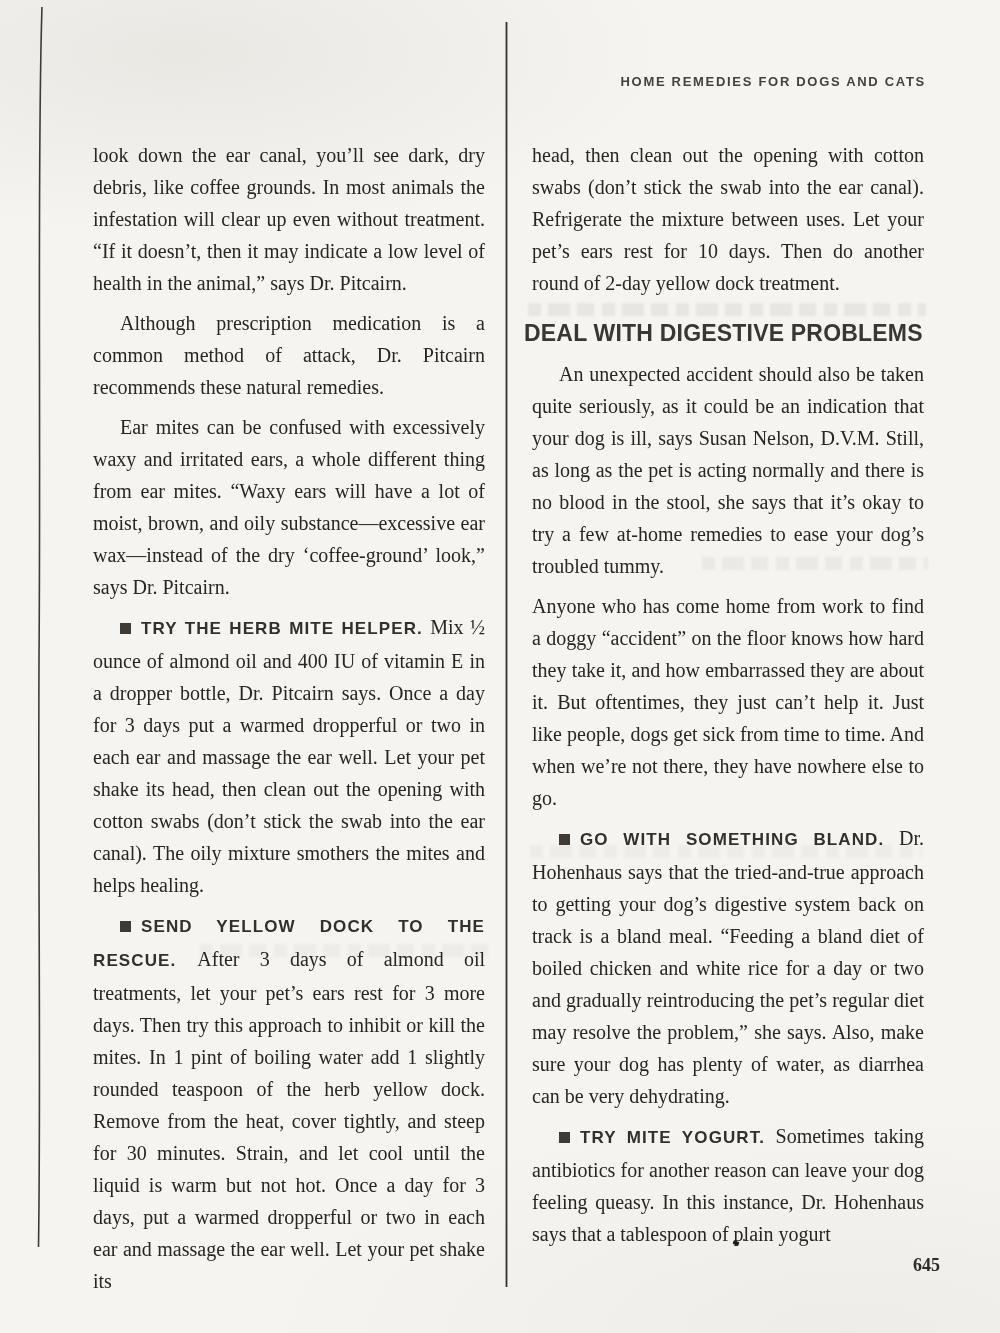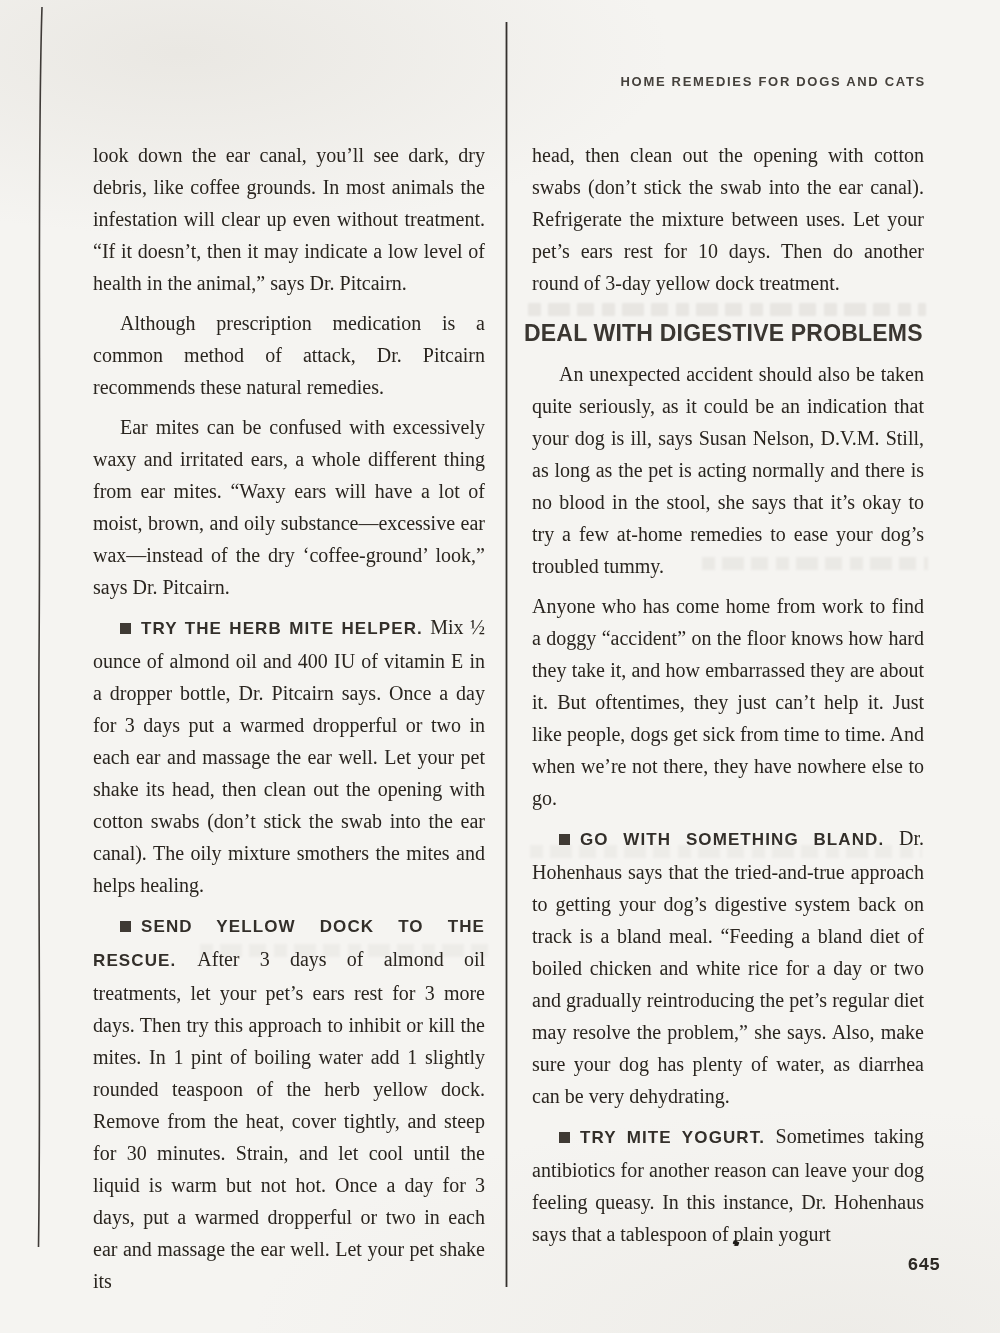--- a/index.html
+++ b/index.html
@@ -47,21 +47,21 @@
     color:#332f2a;
   }
   .section-heading{
     font-family:"Liberation Sans", sans-serif;
     font-weight:700; font-size:23px; letter-spacing:0.2px;
     color:var(--heading-text);
     margin:20px 0 10px 0; line-height:29px;
   }
   .page-number{
     position:absolute; top:1255px; right:60px;
-    font-family:Liberation Mono, monospace;
+    font-family:Liberation Serif, serif;
     font-weight:700; font-size:18px; color:#2e2a25;
   }
   .scan-lines{ position:absolute; left:0; top:0; pointer-events:none; }
   .ghost{
     position:absolute; height:13px;
     opacity:0.09; filter:blur(1.1px);
     background:repeating-linear-gradient(90deg,
       #6b6356 0 13px, transparent 13px 20px,
       #6b6356 20px 42px, transparent 42px 49px,
       #6b6356 49px 66px, transparent 66px 74px);
@@ -97,21 +97,21 @@
   <div class="ghost ghost-4" style="left:200px; top:944px; width:288px;"></div>
 
   <div class="column column-left">
       <p class="body-para">look down the ear canal, you’ll see dark, dry debris, like coffee grounds. In most animals the infestation will clear up even without treatment. “If it doesn’t, then it may indicate a low level of health in the animal,” says Dr. Pitcairn.</p>
       <p class="body-para indent">Although prescription medication is a common method of attack, Dr. Pitcairn recommends these natural remedies.</p>
       <p class="body-para indent">Ear mites can be confused with excessively waxy and irritated ears, a whole different thing from ear mites. “Waxy ears will have a lot of moist, brown, and oily substance—excessive ear wax—instead of the dry ‘coffee-ground’ look,” says Dr. Pitcairn.</p>
       <p class="body-para bullet"><span class="bullet-square"></span><span class="bullet-heading">TRY THE HERB MITE HELPER. </span>Mix ½ ounce of almond oil and 400 IU of vitamin E in a dropper bottle, Dr. Pitcairn says. Once a day for 3 days put a warmed dropperful or two in each ear and massage the ear well. Let your pet shake its head, then clean out the opening with cotton swabs (don’t stick the swab into the ear canal). The oily mixture smothers the mites and helps healing.</p>
       <p class="body-para bullet"><span class="bullet-square"></span><span class="bullet-heading">SEND YELLOW DOCK TO THE RESCUE. </span>After 3 days of almond oil treatments, let your pet’s ears rest for 3 more days. Then try this approach to inhibit or kill the mites. In 1 pint of boiling water add 1 slightly rounded teaspoon of the herb yellow dock. Remove from the heat, cover tightly, and steep for 30 minutes. Strain, and let cool until the liquid is warm but not hot. Once a day for 3 days, put a warmed dropperful or two in each ear and massage the ear well. Let your pet shake its</p>
     </div>
   <div class="column column-right">
-      <p class="body-para">head, then clean out the opening with cotton swabs (don’t stick the swab into the ear canal). Refrigerate the mixture between uses. Let your pet’s ears rest for 10 days. Then do another round of 3-day yellow dock treatment.</p>
+      <p class="body-para">head, then clean out the opening with cotton swabs (don’t stick the swab into the ear canal). Refrigerate the mixture between uses. Let your pet’s ears rest for 10 days. Then do another round of 2-day yellow dock treatment.</p>
       <h2 class="section-heading">DEAL WITH DIGESTIVE PROBLEMS</h2>
       <p class="body-para indent">An unexpected accident should also be taken quite seriously, as it could be an indication that your dog is ill, says Susan Nelson, D.V.M. Still, as long as the pet is acting normally and there is no blood in the stool, she says that it’s okay to try a few at-home remedies to ease your dog’s troubled tummy.</p>
       <p class="body-para">Anyone who has come home from work to find a doggy “accident” on the floor knows how hard they take it, and how embarrassed they are about it. But oftentimes, they just can’t help it. Just like people, dogs get sick from time to time. And when we’re not there, they have nowhere else to go.</p>
       <p class="body-para bullet"><span class="bullet-square"></span><span class="bullet-heading">GO WITH SOMETHING BLAND. </span>Dr. Hohenhaus says that the tried-and-true approach to getting your dog’s digestive system back on track is a bland meal. “Feeding a bland diet of boiled chicken and white rice for a day or two and gradually reintroducing the pet’s regular diet may resolve the problem,” she says. Also, make sure your dog has plenty of water, as diarrhea can be very dehydrating.</p>
       <p class="body-para bullet"><span class="bullet-square"></span><span class="bullet-heading">TRY MITE YOGURT. </span>Sometimes taking antibiotics for another reason can leave your dog feeling queasy. In this instance, Dr. Hohenhaus says that a tablespoon of plain yogurt</p>
     </div>
 
   <div class="ink-speck"></div>
 
   <div class="page-number">645</div>

